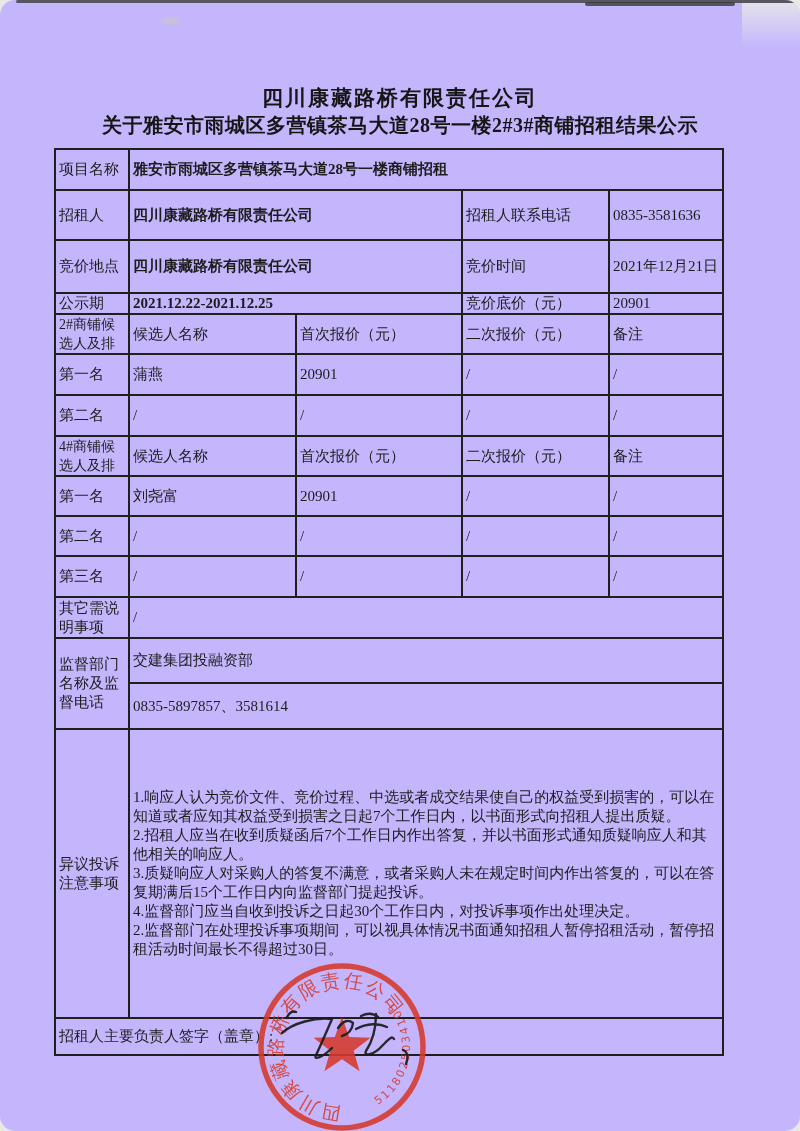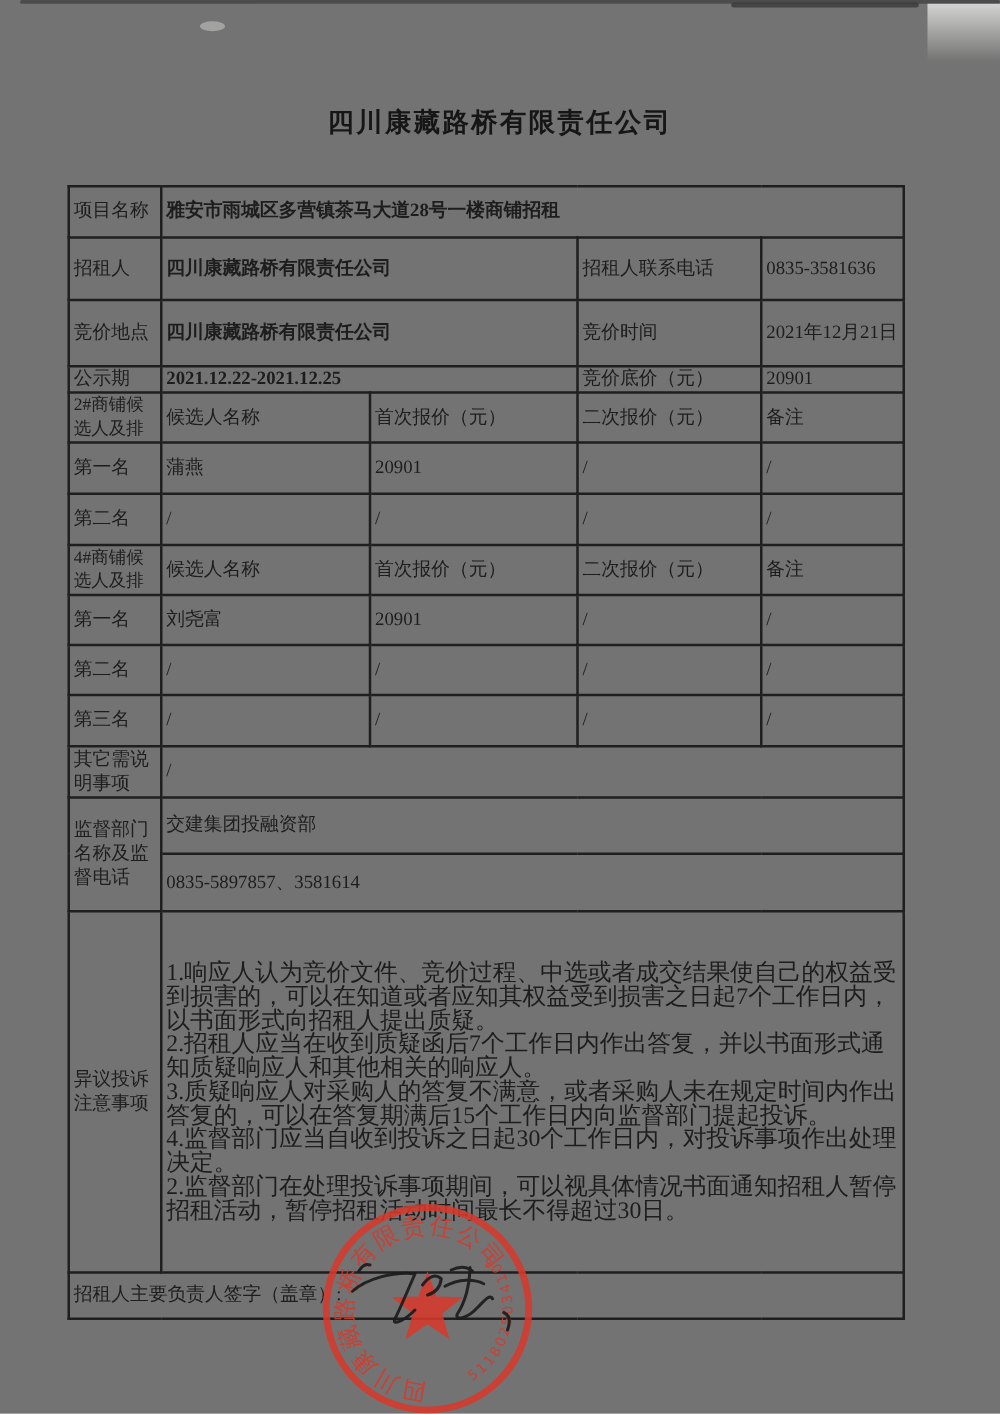--- a/index.html
+++ b/index.html
@@ -1,19 +1,19 @@
 <!DOCTYPE html>
 <html><head>
 <meta charset="utf-8">
 <style>
   html,body{margin:0;padding:0;background:#e8e8e6;}
   .page{
     position:relative;width:800px;height:1131px;margin:0 auto;
-    background:#737373;overflow:hidden;
-    font-family:"Liberation Serif","DejaVu Serif",serif;color:#1d1d1d;
+    background:#c4b5fd;overflow:hidden;
+    font-family:"Liberation Serif","DejaVu Serif",serif;color:#1d1d1d;border-radius:15px;
   }
   
   .scan-top-line{position:absolute;top:0;left:16px;right:0;height:3px;background:#454545;border-radius:2px;opacity:.85;}
   .scan-top-blob{position:absolute;top:2px;left:585px;width:150px;height:4px;background:#383838;border-radius:2px;opacity:.8;}
   .scan-smudge{position:absolute;top:17px;left:160px;width:20px;height:8px;background:#c9c9c6;border-radius:50%;opacity:.55;}
   .scan-corner{position:absolute;top:3px;right:0;width:58px;height:46px;background:linear-gradient(180deg,#ebebe8,rgba(255,255,255,0));opacity:.8;}
 
   .title{position:absolute;left:0;width:100%;text-align:center;font-weight:bold;color:#161616;}
   .title1{top:84px;font-size:21px;letter-spacing:2px;}
   .title2{top:112px;font-size:20px;letter-spacing:0.5px;}
@@ -21,37 +21,38 @@
   table.doc{
     position:absolute;left:54px;top:148px;width:668px;
     border-collapse:collapse;table-layout:fixed;
     font-size:15px;color:#1d1d1d;
   }
   table.doc td{border:2px solid #1f1f1f;padding:0 3px;overflow:hidden;vertical-align:middle;line-height:19px;}
   td.lab{text-align:left;padding-left:5px;padding-right:2px;}
   td.val{text-align:left;padding-left:8px;font-weight:bold;}
   td.c{text-align:left;}
   td.sec{font-size:14px;line-height:17px;padding-left:4px;padding-right:1px;margin-left:13px;}
-  td.para{padding:6px 6px;line-height:18.6px;font-size:19px;text-align:left;vertical-align:middle;}
+  td.para{padding:6px 6px;line-height:18.6px;font-size:15px;text-align:left;vertical-align:middle;}
   td.sign{padding-left:6px;}
 
   svg.seal{position:absolute;left:247px;top:952px;width:190px;height:190px;pointer-events:none;}
   svg.sig{position:absolute;left:275px;top:995px;width:150px;height:80px;pointer-events:none;}
 </style>
 </head>
 <body>
 
 <div class="page">
 
   <div class="scan-top-line"></div>
   <div class="scan-top-blob"></div>
   <div class="scan-smudge"></div>
   <div class="scan-corner"></div>
 
   <div class="title title1">四川康藏路桥有限责任公司</div>
+  <div class="title title2">关于雅安市雨城区多营镇茶马大道28号一楼2#3#商铺招租结果公示</div>
 
   <table class="doc">
     <colgroup>
       <col style="width:74px">
         <col style="width:167px">
         <col style="width:166px">
         <col style="width:147px">
         <col style="width:114px">
     </colgroup>
 

